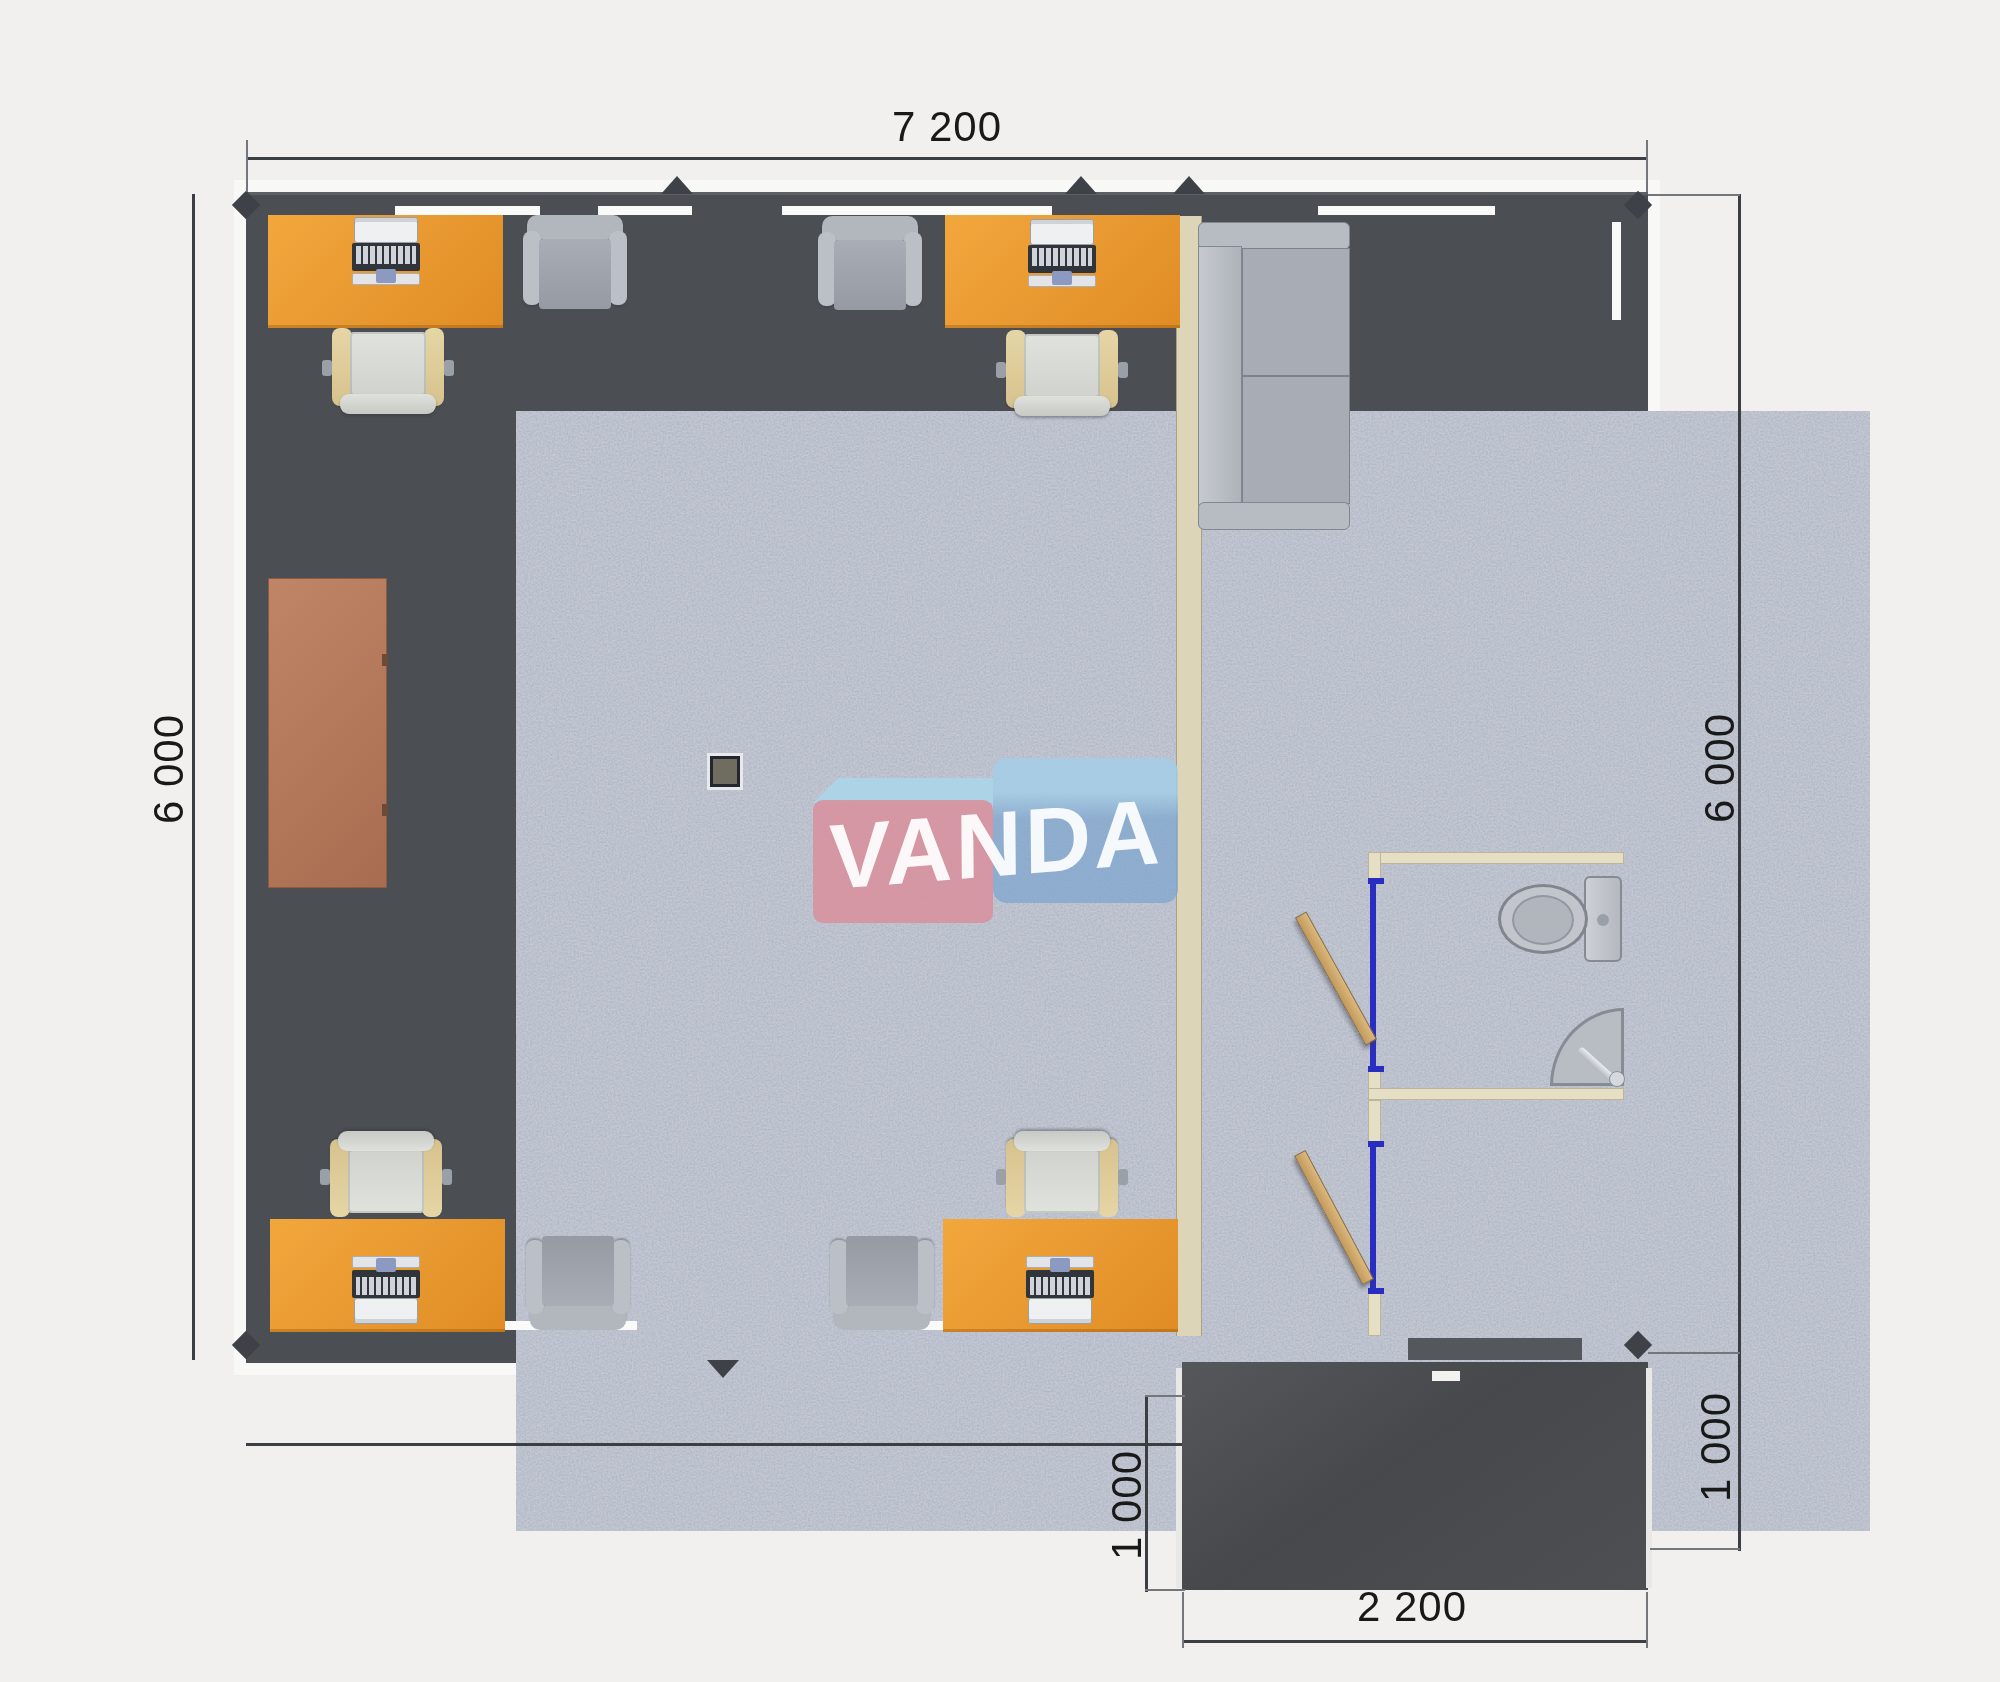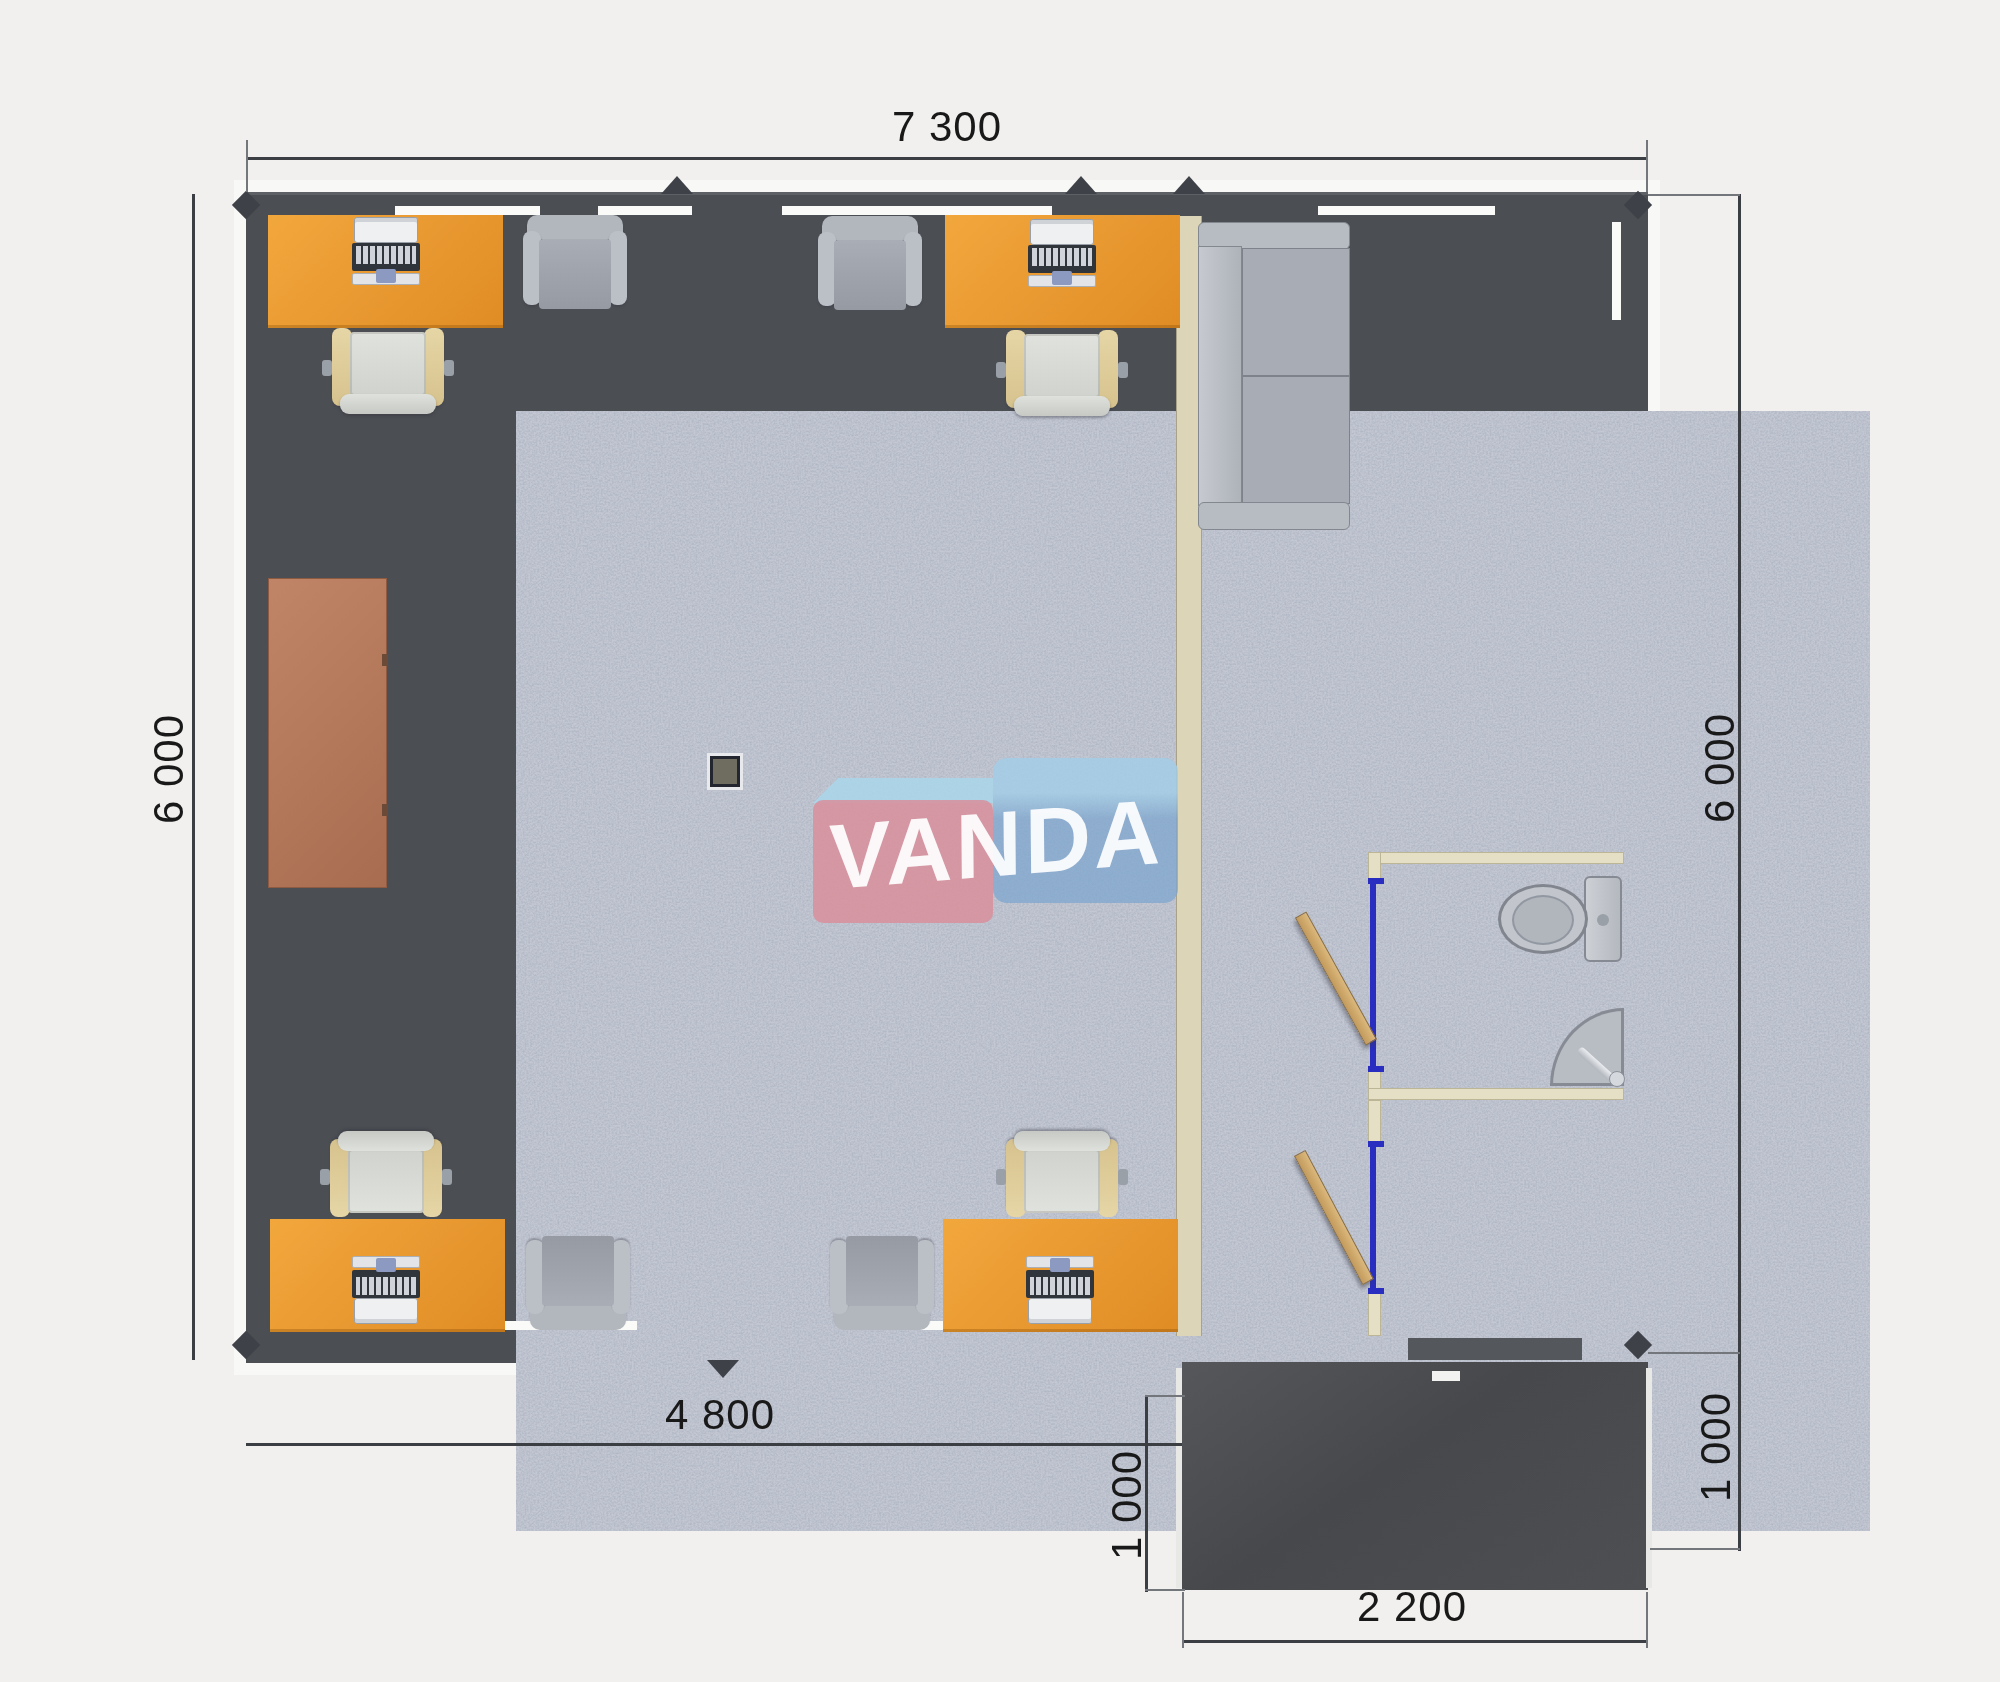--- a/index.html
+++ b/index.html
@@ -289,34 +289,33 @@
   <div class="tri-up" style="left:1173px;top:176px;"></div>
   <div class="tri-down" style="left:707px;top:1360px;"></div>
   <div class="diamond" style="left:236px;top:195px;"></div>
   <div class="diamond" style="left:1628px;top:195px;"></div>
   <div class="diamond" style="left:236px;top:1335px;"></div>
   <div class="diamond" style="left:1628px;top:1335px;"></div>
 
   <div class="dim-line" style="left:246px;top:157px;width:1402px;height:3px;"></div>
   <div class="ext-line" style="left:246px;top:140px;width:2px;height:52px;"></div>
   <div class="ext-line" style="left:1646px;top:140px;width:2px;height:52px;"></div>
-  <div class="dim-label" style="left:797px;top:99px;">7 300</div>
+  <div class="dim-label" style="left:797px;top:99px;">7 200</div>
 
   <div class="dim-line" style="left:192px;top:194px;width:3px;height:1166px;"></div>
   <div class="dim-label rot" style="left:19px;top:741px;">6 000</div>
 
   <div class="dim-line" style="left:1738px;top:194px;width:3px;height:1357px;"></div>
   <div class="ext-line" style="left:1648px;top:194px;width:92px;height:2px;"></div>
   <div class="ext-line" style="left:1648px;top:1352px;width:92px;height:2px;"></div>
   <div class="ext-line" style="left:1650px;top:1548px;width:90px;height:2px;"></div>
   <div class="dim-label rot" style="left:1570px;top:740px;">6 000</div>
   <div class="dim-label rot" style="left:1566px;top:1419px;">1 000</div>
 
   <div class="dim-line" style="left:246px;top:1443px;width:936px;height:3px;"></div>
-  <div class="dim-label" style="left:570px;top:1387px;">4 800</div>
 
   <div class="dim-line" style="left:1145px;top:1396px;width:3px;height:196px;"></div>
   <div class="ext-line" style="left:1145px;top:1395px;width:40px;height:2px;"></div>
   <div class="ext-line" style="left:1145px;top:1589px;width:40px;height:2px;"></div>
   <div class="dim-label rot" style="left:977px;top:1477px;">1 000</div>
 
   <div class="dim-line" style="left:1182px;top:1640px;width:466px;height:3px;"></div>
   <div class="ext-line" style="left:1182px;top:1592px;width:2px;height:56px;"></div>
   <div class="ext-line" style="left:1646px;top:1592px;width:2px;height:56px;"></div>
   <div class="dim-label" style="left:1262px;top:1579px;">2 200</div>

